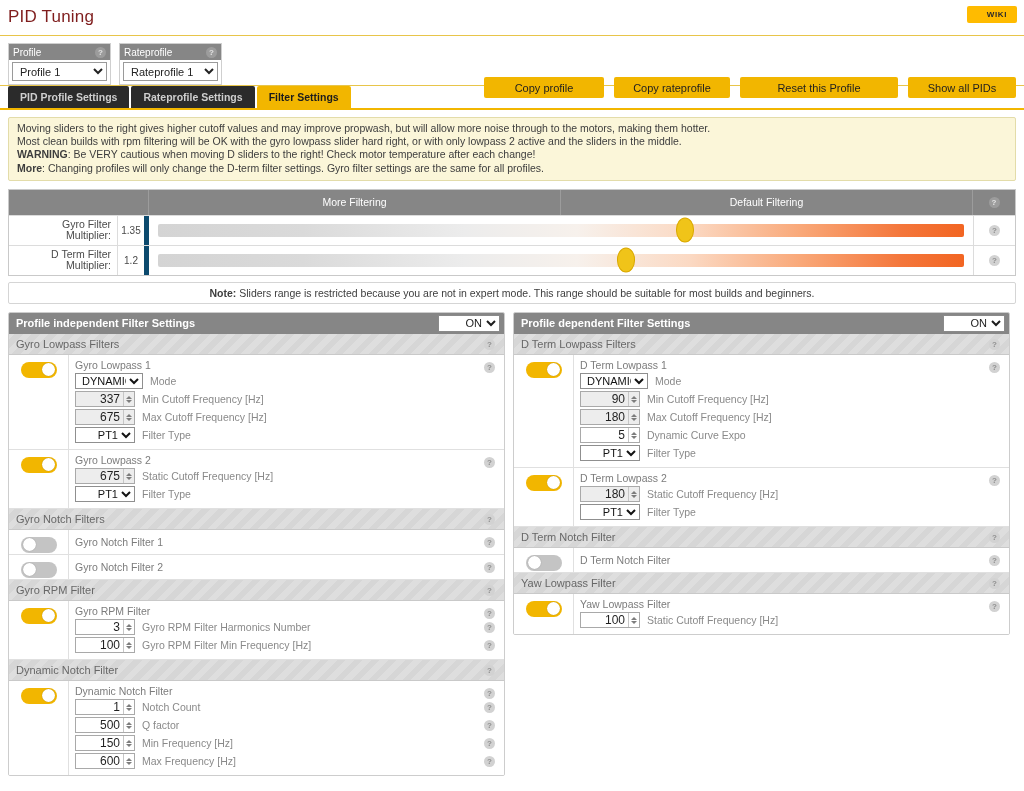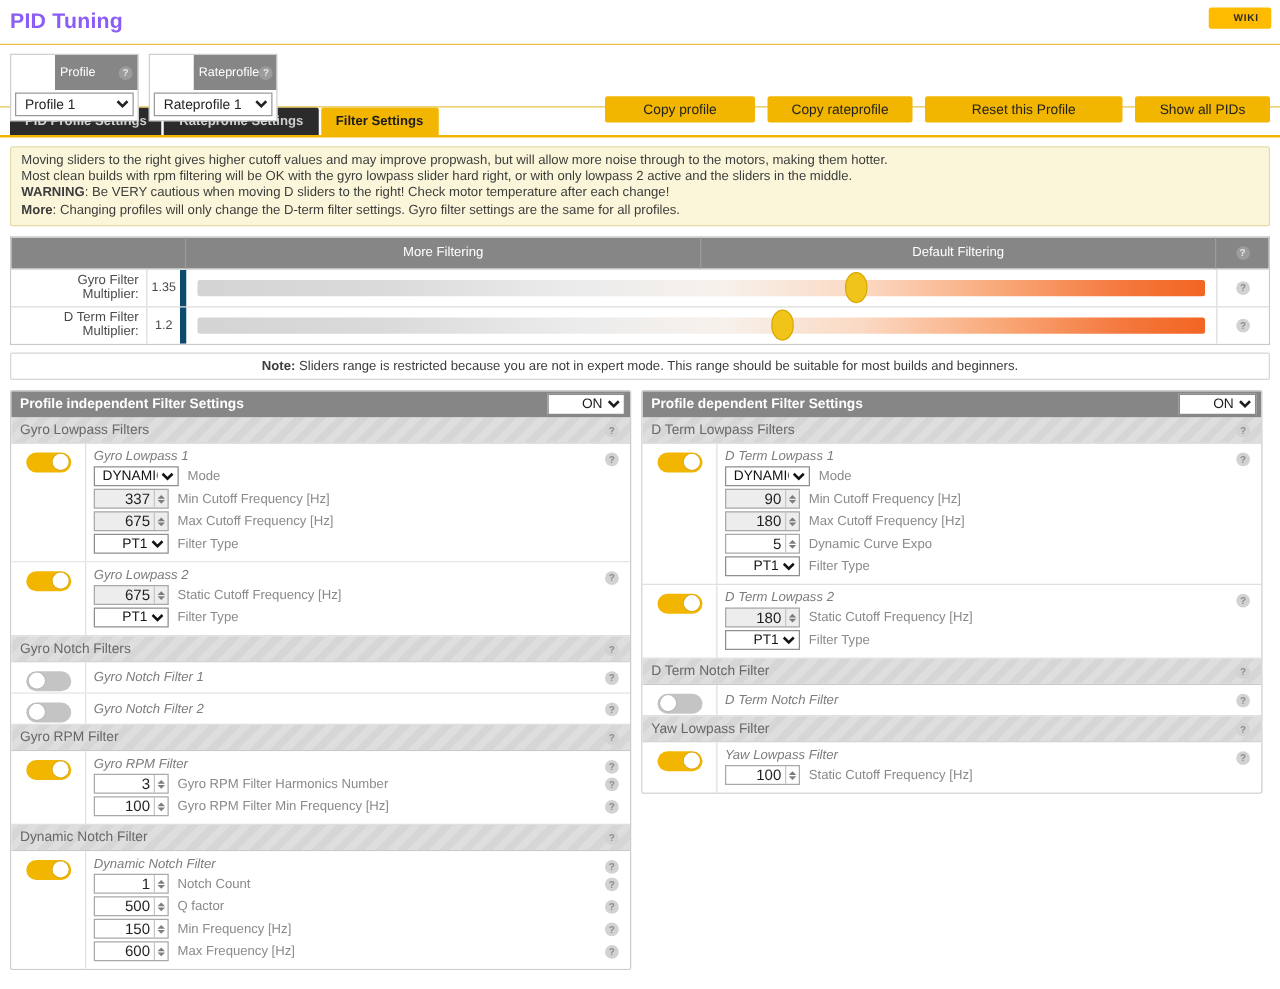--- a/index.html
+++ b/index.html
@@ -14,22 +14,22 @@
 
   
   .page-header {
     position: relative;
     height: 36px;
     border-bottom: 1px solid #e8c54a;
     padding: 0 8px;
   }
   .page-title {
     font-size: 17px;
-    color: #8b5cf6;
-    font-weight: bold;
+    color: #7f1d1d;
+    font-weight: normal;
     line-height: 34px;
     letter-spacing: .2px;
   }
   .wiki-btn {
     position: absolute;
     right: 7px; top: 6px;
     background: #ffbb00;
     color: #2b2b2b;
     font-size: 8px;
     font-weight: bold;
@@ -52,25 +52,24 @@
   .profile-box {
     width: 103px;
     border: 1px solid #cfcfcf;
     background: #fff;
   }
   .profile-box-head {
     background: #868686;
     color: #fff;
     font-size: 10px;
     padding: 2px 4px;
-    height: 28px;
+    height: 16px;
     display: flex;
     align-items: center;
     justify-content: space-between;
-    margin-left: 35px;
   }
   .profile-box-body { padding: 2px 3px 3px 3px; }
   select.prof-select {
     width: 100%;
     height: 19px;
     font-size: 11px;
     font-family: "Liberation Sans", sans-serif;
     border: 1px solid #9a9a9a;
     background: #fff;
     color: #232323;
@@ -346,21 +345,20 @@
   .toggle.on .knob { left: 21px; }
 
   .fg-body {
     flex: 1;
     padding: 4px 0 5px 6px;
   }
   .fg-title {
     font-size: 10.5px;
     color: #7c7c7c;
     margin-bottom: 2px;
-    font-style: italic;
   }
   .field-row {
     display: flex;
     align-items: center;
     height: 17px;
     margin-bottom: 1px;
     position: relative;
   }
   .field-row:last-child { margin-bottom: 0; }
 

